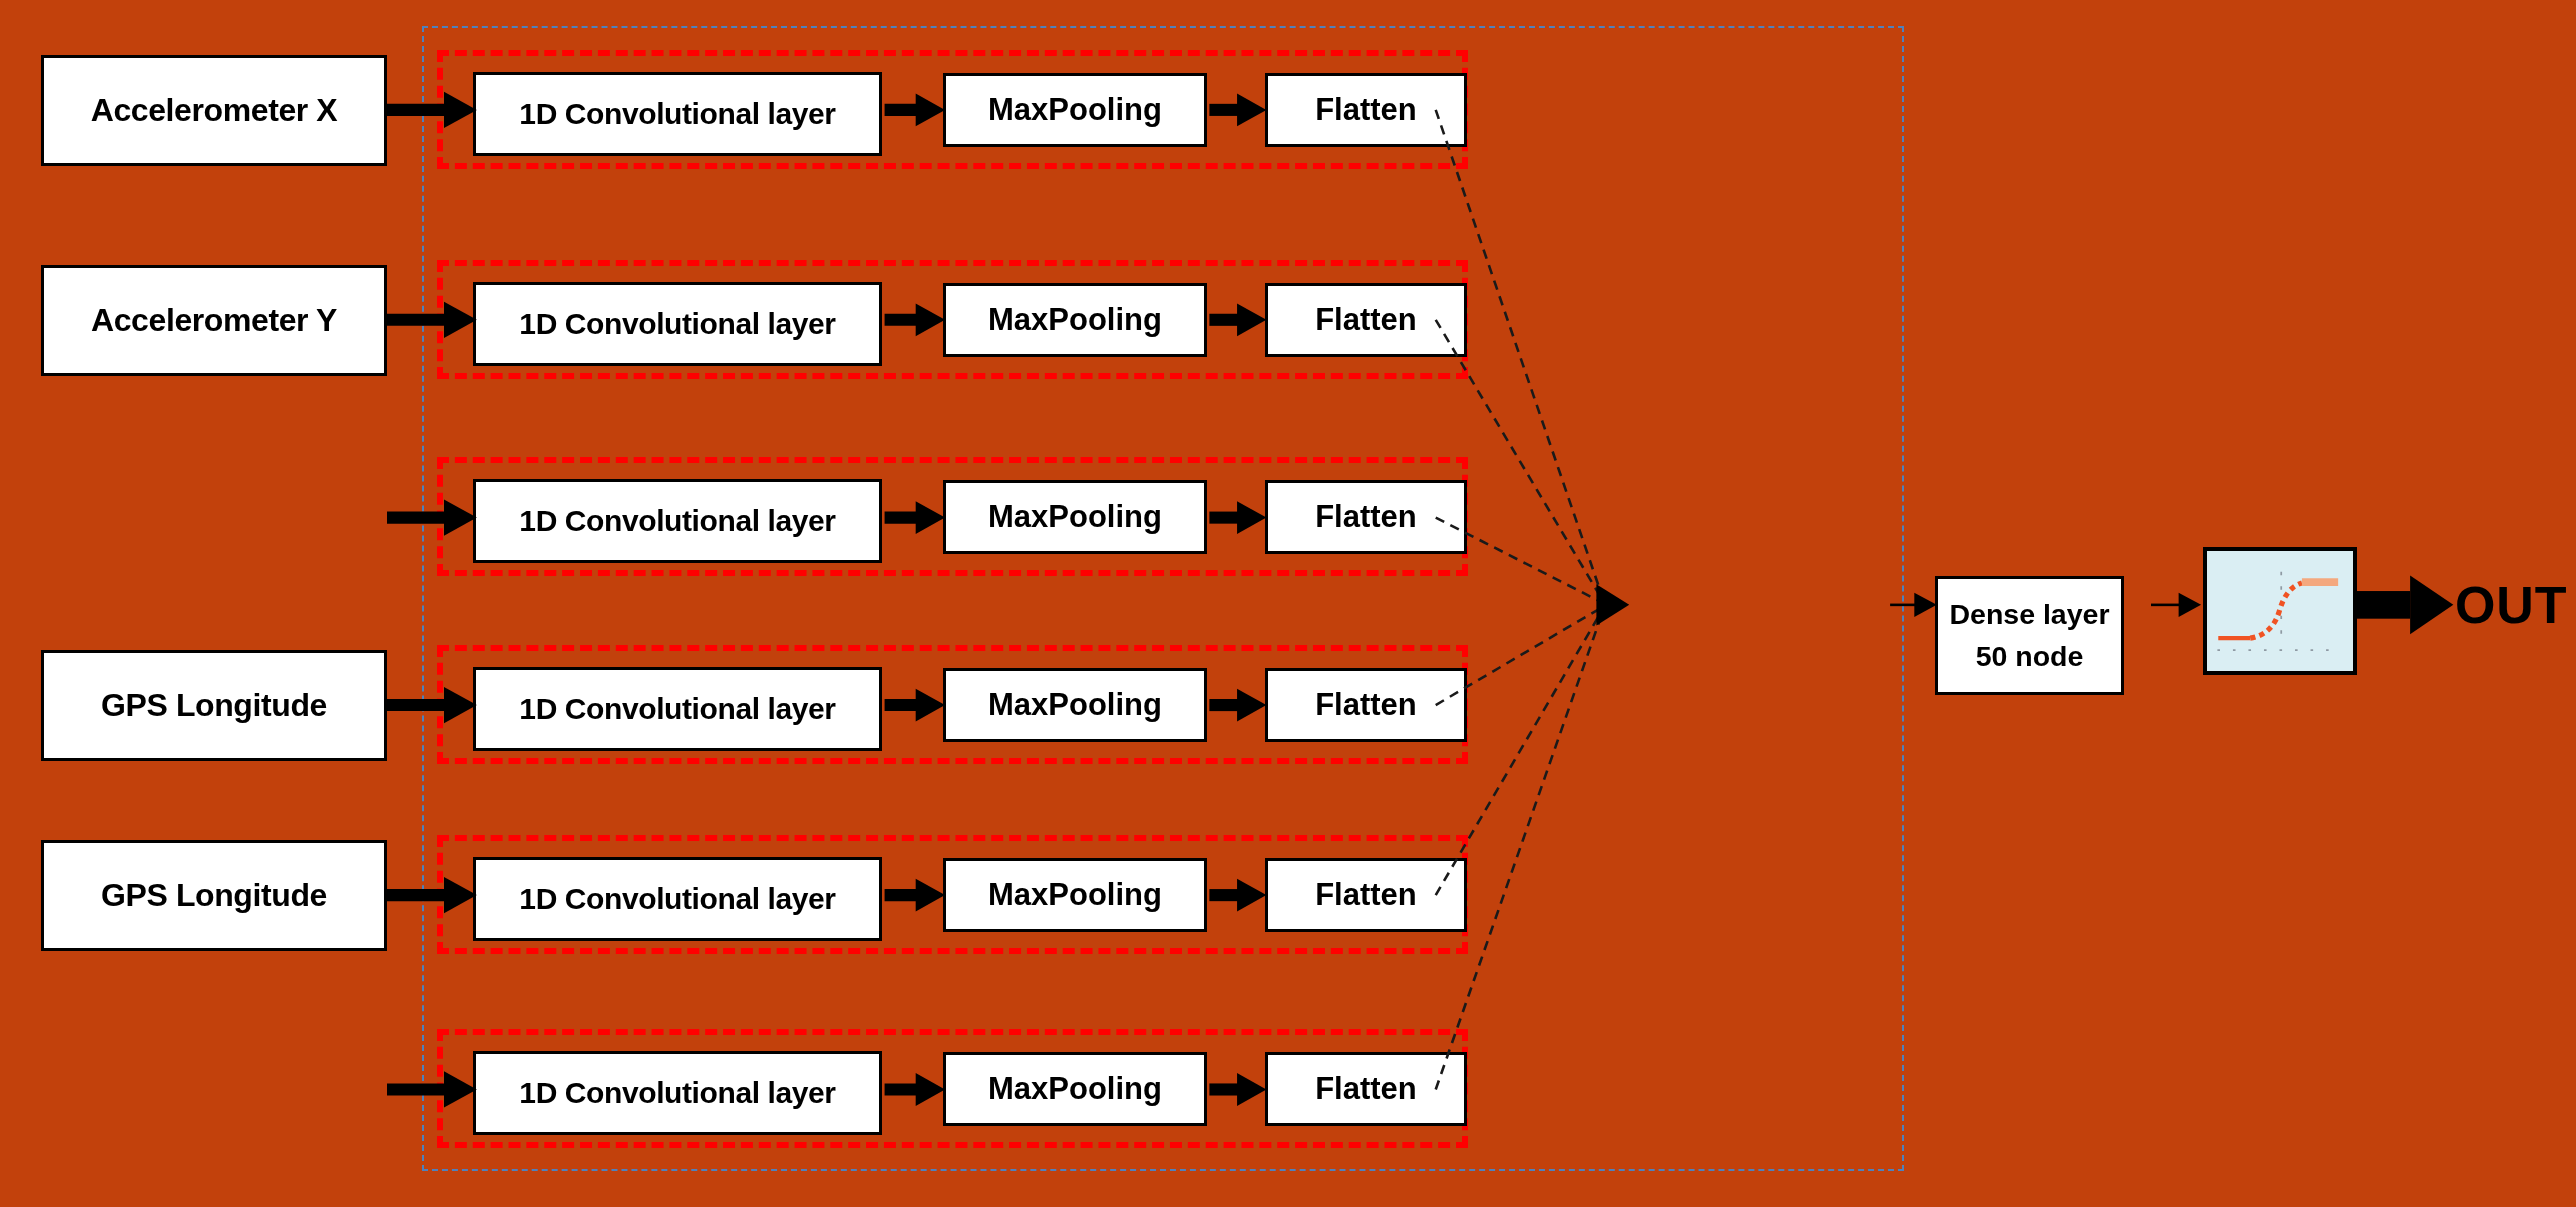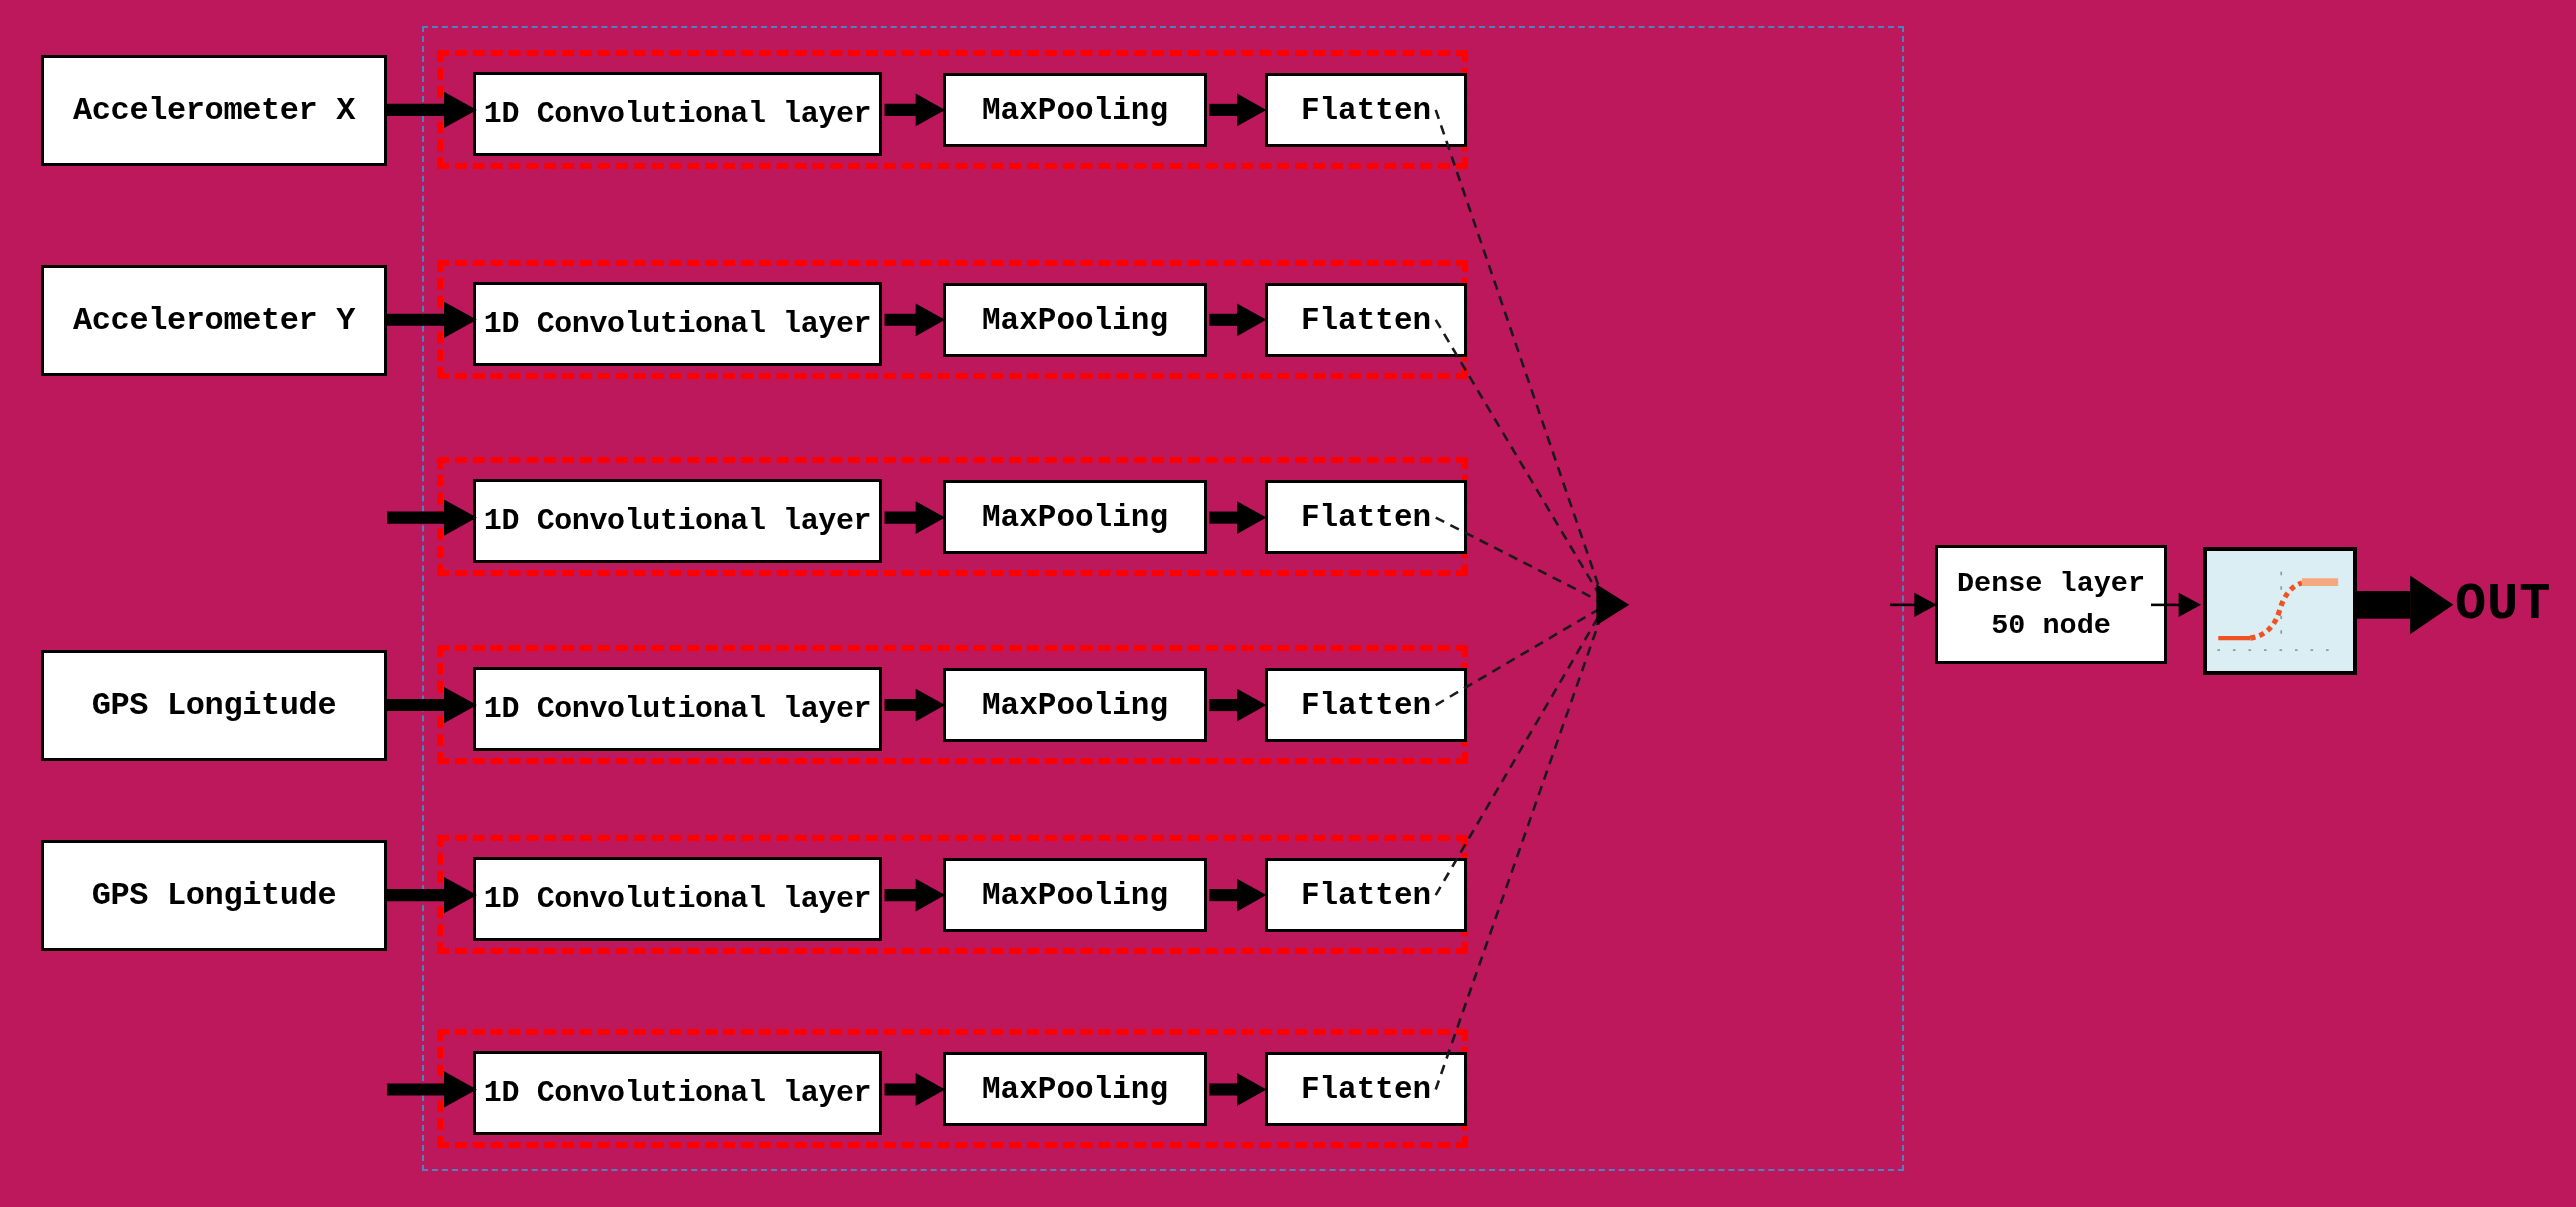--- a/index.html
+++ b/index.html
@@ -7,22 +7,22 @@
     --blue_dashed:#4f81bd;
     --activation_bg:#daeef3;
     --activation_curve:#f05323;
     --activation_curve_light:#f4a87e;
     --ink:#000000;
   }
   html,body{margin:0;padding:0;background:#ffffff;}
   #canvas{
     position:relative;
     width:2576px;height:1208px;
-    background:#be185d;
-    font-family:Liberation Mono, monospace;
+    background:#c2410c;
+    font-family:Liberation Sans, sans-serif;
     color:var(--ink);
     overflow:hidden;
   }
   .box{
     position:absolute;
     background:#ffffff;
     border:3.5px solid var(--ink);
     display:flex;align-items:center;justify-content:center;
     font-weight:bold;
     white-space:nowrap;
@@ -50,21 +50,21 @@
     left:422px;top:26px;width:1482px;height:1145px;
     border:2.6px dashed var(--blue_dashed);
     box-sizing:border-box;
     z-index:1;
   }
   .concat-box{
     position:absolute;left:1626px;top:568px;width:264px;height:74px;
     font-size:32px;
   }
   .dense-box{
-    position:absolute;left:1935px;top:545px;width:232px;height:119px;
+    position:absolute;left:1935px;top:576px;width:189px;height:119px;
     font-size:28.5px;flex-direction:column;line-height:1.45;
   }
   .activation-box{
     position:absolute;left:2203px;top:547px;width:154px;height:128px;
     background:var(--activation_bg);
     border:4.3px solid var(--ink);
     box-sizing:border-box;
     z-index:3;
   }
   .out-label{

